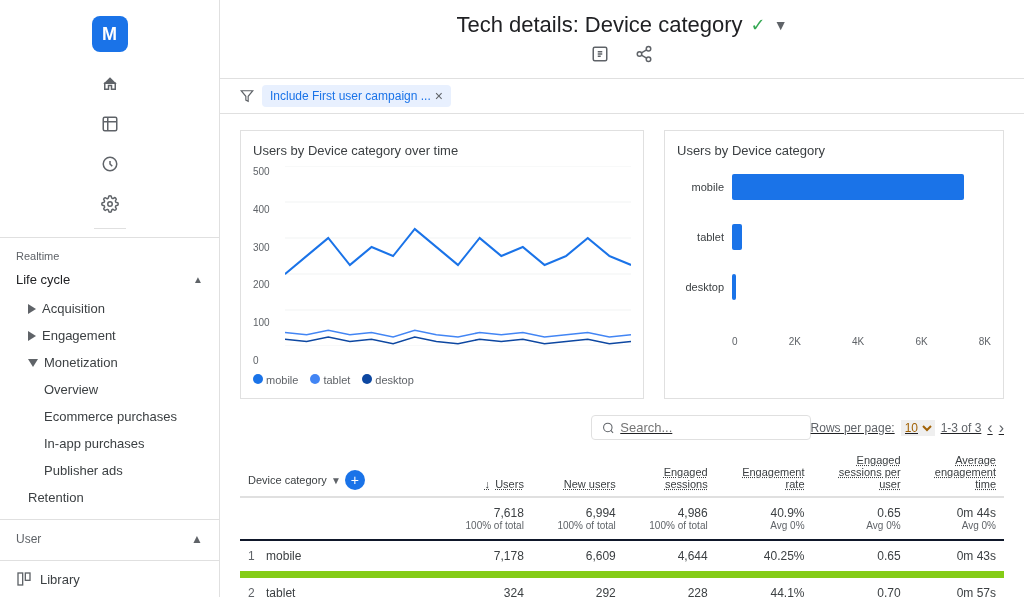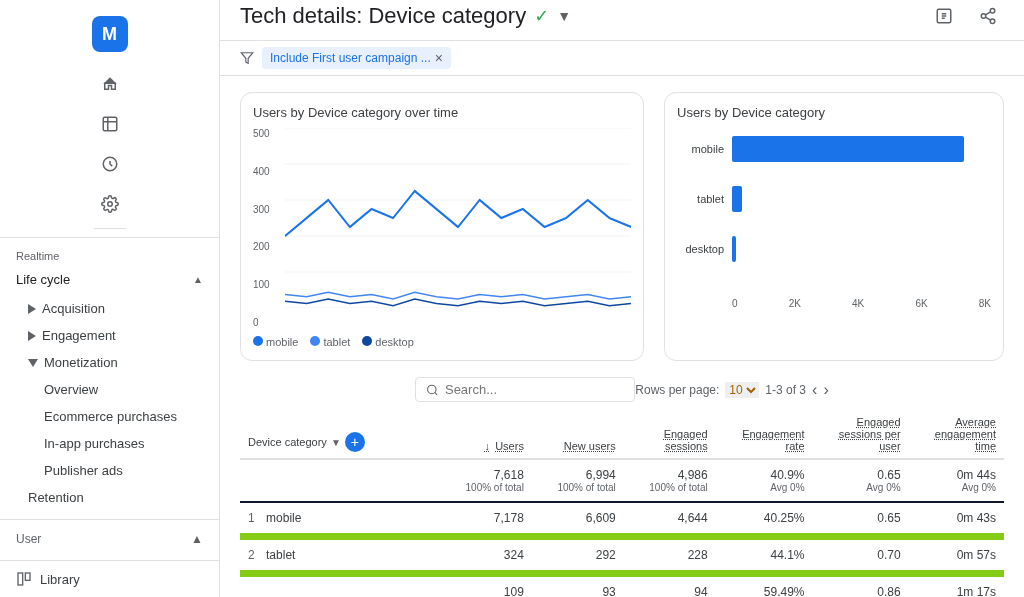--- a/index.html
+++ b/index.html
@@ -13,40 +13,40 @@
     .sidebar-item { display: flex; align-items: center; padding: 6px 16px 6px 28px; cursor: pointer; font-size: 13px; color: #3c4043; border-radius: 0 20px 20px 0; margin-right: 8px; }
     .sidebar-indent2 { padding-left: 44px; }
     .triangle { width: 0; height: 0; border-top: 5px solid transparent; border-bottom: 5px solid transparent; border-left: 8px solid #5f6368; display: inline-block; margin-right: 6px; }
     .triangle.down { border-left: 5px solid transparent; border-right: 5px solid transparent; border-top: 8px solid #5f6368; border-bottom: none; }
     .sidebar-divider { height: 1px; background: #e0e0e0; margin: 6px 0; }
     .user-section-header { padding: 6px 16px; font-size: 12px; color: #5f6368; font-weight: 500; display: flex; align-items: center; justify-content: space-between; }
     .library-item { padding: 10px 16px; font-size: 13px; color: #3c4043; display: flex; align-items: center; gap: 8px; cursor: pointer; margin-top: auto; border-top: 1px solid #e0e0e0; }
 
     
     .main { flex: 1; display: flex; flex-direction: column; overflow: hidden; background: #fff; }
-    .main-header { padding: 0 20px 8px; display: flex; align-items: center; justify-content: space-between; border-bottom: 1px solid #e0e0e0; }
+    .main-header { padding: 12px 20px 8px; display: flex; align-items: center; justify-content: space-between; border-bottom: 1px solid #e0e0e0; flex-direction: column; }
     .main-title { font-size: 22px; font-weight: 400; color: #202124; display: flex; align-items: center; gap: 8px; }
     .check-icon { color: #34a853; font-size: 18px; }
     .filter-bar { padding: 6px 20px; display: flex; align-items: center; gap: 8px; border-bottom: 1px solid #e0e0e0; }
     .filter-chip { display: flex; align-items: center; gap: 4px; background: #e8f0fe; color: #1a73e8; border-radius: 4px; padding: 3px 8px; font-size: 12px; }
     .close-chip { cursor: pointer; color: #5f6368; font-size: 14px; }
     .main-body { flex: 1; overflow-y: auto; padding: 16px 20px; }
 
     
     .charts-row { display: flex; gap: 20px; margin-bottom: 16px; }
-    .chart-container { flex: 1; border: 1px solid #e0e0e0; border-radius: 12px; padding: 12px; }
+    .chart-container { flex: 1; border: 1px solid #e0e0e0; border-radius: 0; padding: 12px; }
     .chart-title { font-size: 13px; color: #3c4043; margin-bottom: 8px; }
 
     
     .line-chart-area { position: relative; height: 200px; }
     .chart-legend { display: flex; gap: 12px; margin-top: 8px; font-size: 11px; color: #5f6368; align-items: center; }
     .legend-dot { width: 10px; height: 10px; border-radius: 50%; display: inline-block; margin-right: 3px; }
 
     
-    .table-toolbar { display: flex; align-items: center; justify-content: center; margin-bottom: 8px; }
+    .table-toolbar { display: flex; align-items: center; justify-content: flex-end; margin-bottom: 8px; text-decoration: underline; }
     .search-box { display: flex; align-items: center; gap: 6px; border: 1px solid #e0e0e0; border-radius: 4px; padding: 4px 10px; width: 220px; }
     .search-box input { border: none; outline: none; font-size: 13px; color: #3c4043; width: 100%; background: transparent; }
     .rows-per-page { display: flex; align-items: center; gap: 6px; font-size: 12px; color: #5f6368; }
     .rows-select { border: none; font-size: 12px; color: #a16207; cursor: pointer; }
 
     
     .data-table { width: 100%; border-collapse: collapse; font-size: 12px; }
     .data-table th { border-bottom: 2px solid #e0e0e0; padding: 6px 8px; text-align: right; font-weight: 500; color: #3c4043; font-size: 11px; vertical-align: bottom; }
     .data-table th.left { text-align: left; }
     .data-table th .underline { text-decoration: underline; text-decoration-style: dotted; }

